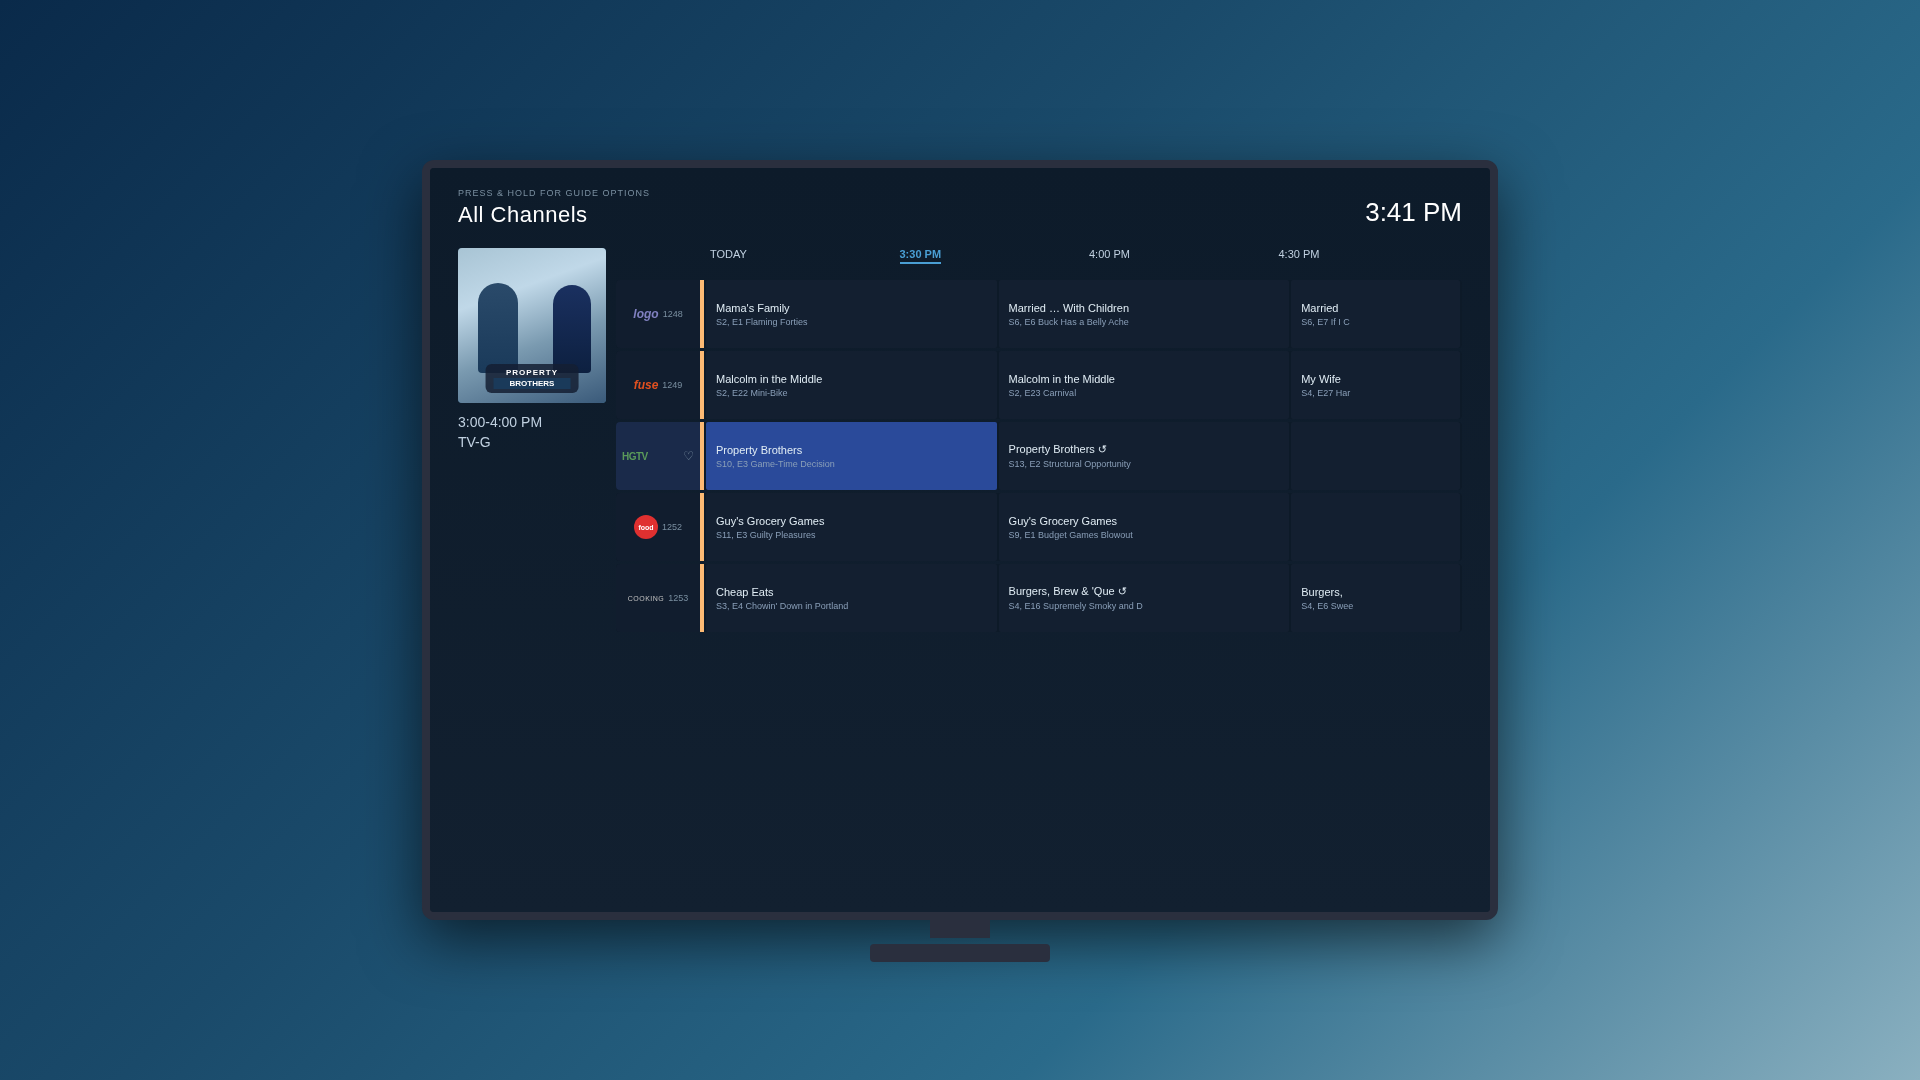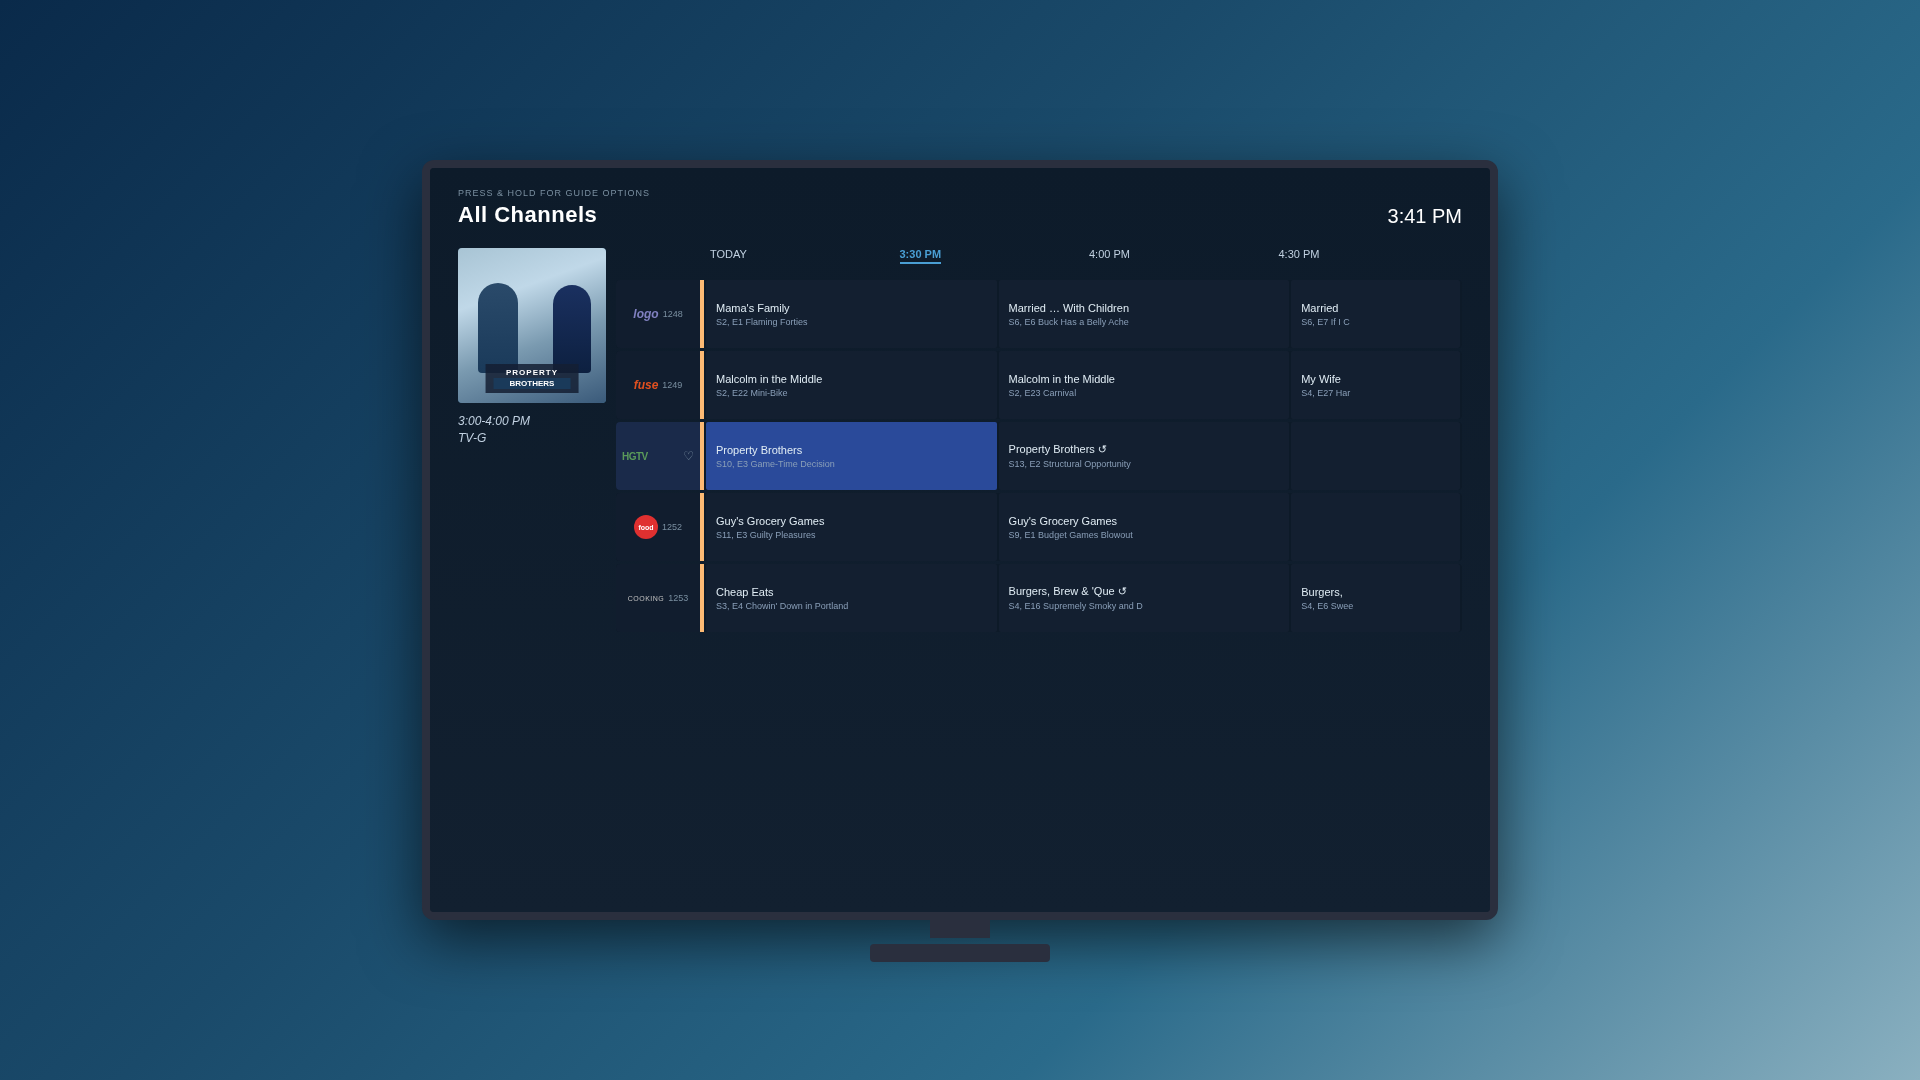--- a/index.html
+++ b/index.html
@@ -49,26 +49,26 @@
       font-size: 9px;
       color: #7a8fa0;
       letter-spacing: 1px;
       margin-bottom: 4px;
       font-weight: 400;
     }
 
     .guide-title {
       font-size: 22px;
       color: #ffffff;
-      font-weight: 700;
+      font-weight: 400;
       letter-spacing: 0.5px;
     }
 
     .guide-time {
-      font-size: 20px;
+      font-size: 26px;
       color: #ffffff;
       font-weight: 300;
     }
 
     
     .guide-main {
       display: flex;
       flex: 1;
       gap: 0;
     }
@@ -122,21 +122,21 @@
       border-radius: 20px 20px 4px 4px;
     }
 
     .preview-label-box {
       position: absolute;
       bottom: 10px;
       left: 50%;
       transform: translateX(-50%);
       background: rgba(20,30,50,0.85);
       padding: 4px 8px;
-      border-radius: 0;
+      border-radius: 6px;
       white-space: nowrap;
     }
 
     .preview-label-text {
       font-size: 8px;
       font-weight: 700;
       color: #ffffff;
       letter-spacing: 1px;
       display: block;
       text-align: center;
@@ -147,23 +147,22 @@
       font-weight: 700;
       color: #ffffff;
       background: #1a3a5a;
       display: block;
       padding: 1px 16px;
       margin-top: 1px;
     }
 
     .preview-info {
       color: #c0d0e0;
-      font-size: 12px;
+      font-size: 14px;
       line-height: 1.4;
-      font-style: italic;
     }
 
     
     .guide-grid {
       flex: 1;
       display: flex;
       flex-direction: column;
       overflow: hidden;
     }
 

